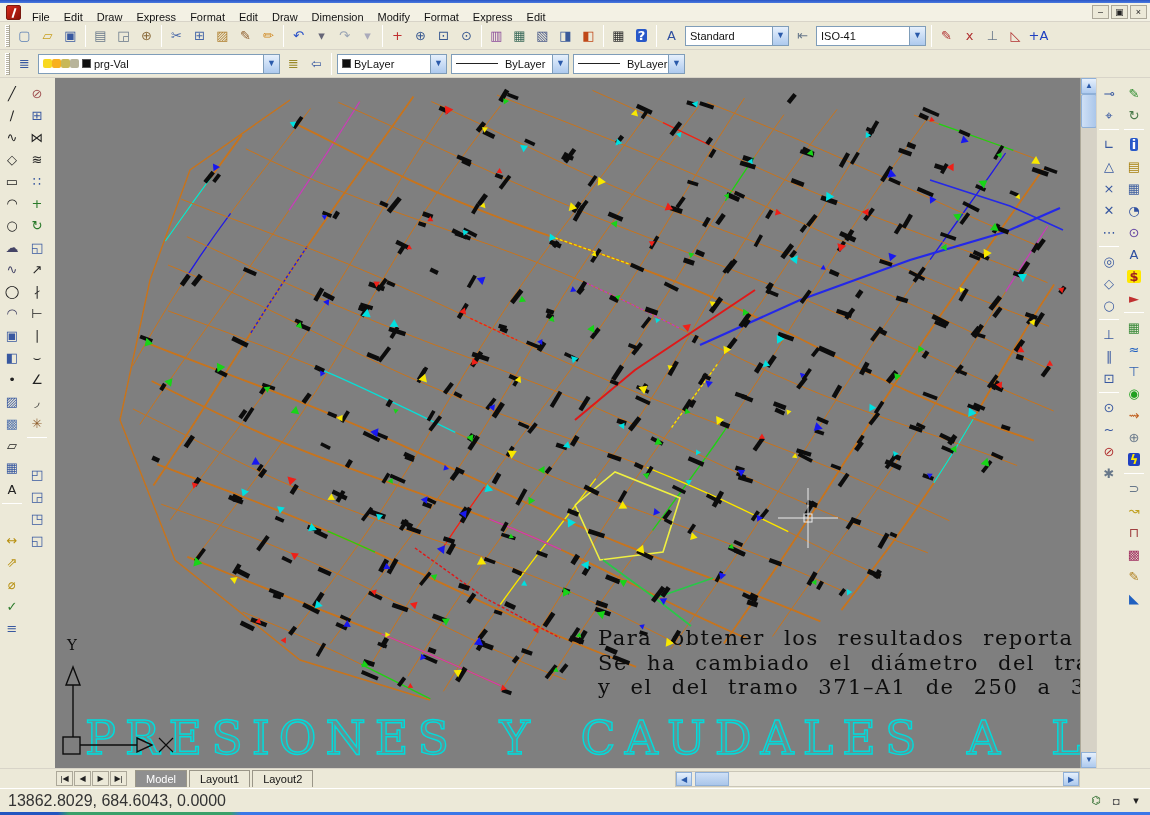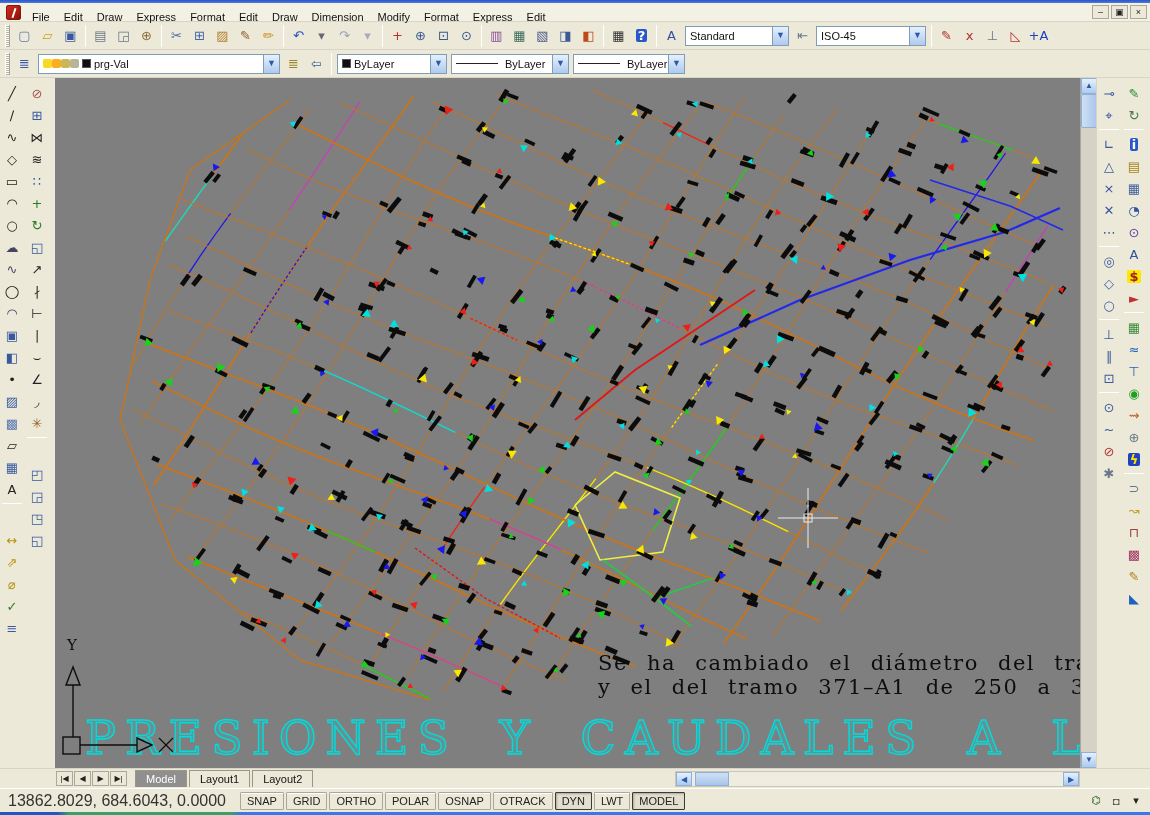--- a/index.html
+++ b/index.html
@@ -183,21 +183,21 @@
   <div class="dd" style="width:104px">
     <span class="dd-val">Standard</span>
     <span class="dd-arrow">▼</span>
   </div>
   <div id="dimstyle-icon-slot" style="display:flex">
       <div class="tb-btn">
         <span class="glyph" style="color: rgb(104, 120, 138);">⇤</span>
       </div>
     </div>
   <div class="dd" style="width:110px">
-    <span class="dd-val">ISO-45</span>
+    <span class="dd-val">ISO-41</span>
     <span class="dd-arrow">▼</span>
   </div>
   <div id="std-tail-icons" style="display:flex;align-items:center">
       <div class="sep"></div>
       <div class="tb-btn">
         <span class="glyph" style="color: rgb(176, 48, 48);">✎</span>
       </div>
       <div class="tb-btn">
         <span class="glyph" style="color: rgb(176, 48, 48);">x</span>
       </div>
@@ -1072,20 +1072,21 @@
         <polygon points="18,589 11,607 25,607" fill="none" stroke="#0d0d0d" stroke-width="1.4"></polygon>
         <line x1="18" y1="607" x2="18" y2="659" stroke="#0d0d0d" stroke-width="1.4"></line>
         <rect x="8" y="659" width="17" height="17" fill="none" stroke="#0d0d0d" stroke-width="1.4"></rect>
         <line x1="25" y1="667" x2="82" y2="667" stroke="#0d0d0d" stroke-width="1.4"></line>
         <polygon points="82,660 97,667 82,674" fill="none" stroke="#0d0d0d" stroke-width="1.4"></polygon>
         <path d="M104,660 L118,674 M118,660 L104,674" stroke="#0d0d0d" stroke-width="1.2" fill="none"></path>
         <line x1="723" y1="440" x2="783" y2="440" stroke="#ededed" stroke-width="1"></line>
         <line x1="753" y1="410" x2="753" y2="470" stroke="#ededed" stroke-width="1"></line>
         <rect x="749" y="436" width="8" height="8" fill="none" stroke="#ededed" stroke-width="1"></rect>
       </svg>
+    <div class="cad-note" style="top:548px">Para obtener los resultados reporta</div>
     <div class="cad-note" style="top:573px">Se ha cambiado el diámetro del tra</div>
     <div class="cad-note" style="top:597px">y el del tramo 371–A1 de 250 a 31</div>
   </div>
 
   <div class="vscroll" style="right:54px">
     <div class="sbtn">▲</div>
     <div class="vthumb"></div>
     <div class="sbtn down">▼</div>
   </div>
 
@@ -1240,31 +1241,20 @@
   <div class="hscroll">
     <div class="sbtn" style="height:14px">◀</div>
     <div class="hthumb"></div>
     <div class="hspace"></div>
     <div class="sbtn" style="height:14px">▶</div>
   </div>
 </div>
 
 <div class="statusbar">
   <div class="coords">13862.8029, 684.6043, 0.0000</div>
-  <div id="status-btns" style="display:flex">
-      <div class="st-btn">SNAP</div>
-      <div class="st-btn">GRID</div>
-      <div class="st-btn">ORTHO</div>
-      <div class="st-btn">POLAR</div>
-      <div class="st-btn">OSNAP</div>
-      <div class="st-btn">OTRACK</div>
-      <div class="st-btn on">DYN</div>
-      <div class="st-btn">LWT</div>
-      <div class="st-btn on">MODEL</div>
-    </div>
   <div class="tray" id="tray">
       <div class="tray-ic" style="color: rgb(42, 106, 42);">⌬</div>
       <div class="tray-ic" style="color: rgb(90, 90, 90);">◘</div>
       <div class="tray-ic" style="color: rgb(34, 34, 34);">▾</div>
     </div>
 </div>
 
 <div class="taskstrip"></div>
 
 </body></html>

